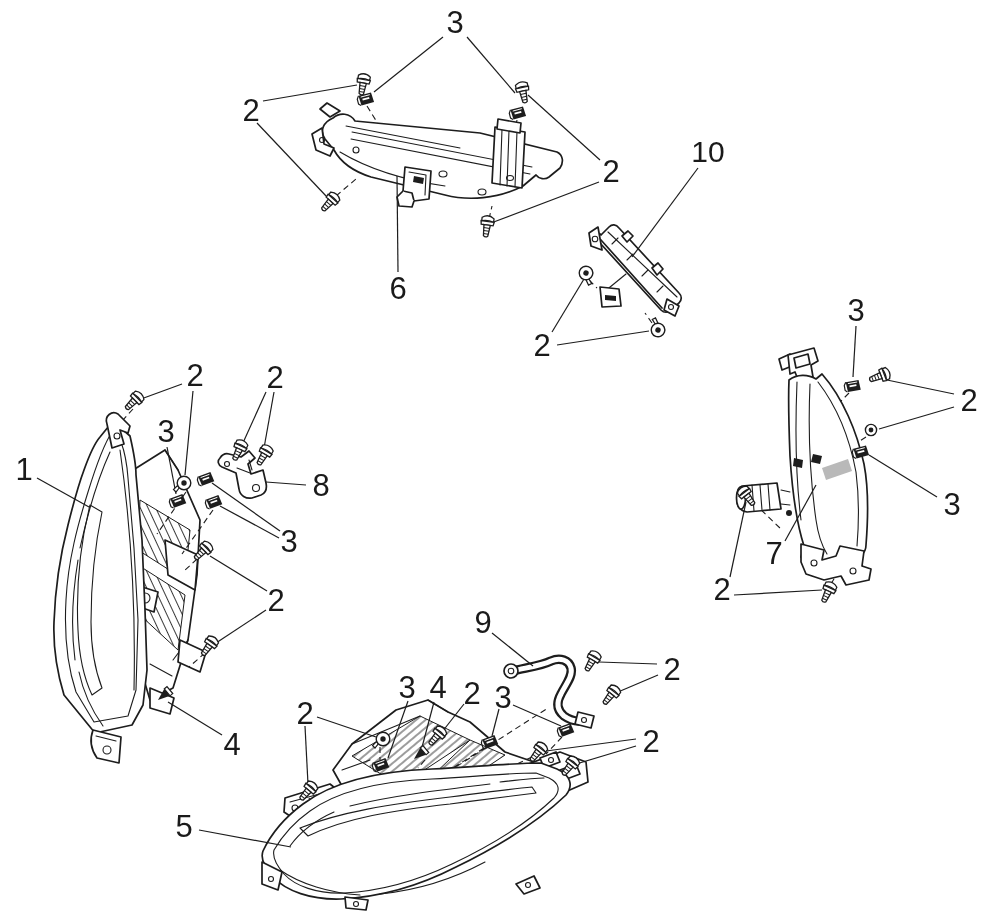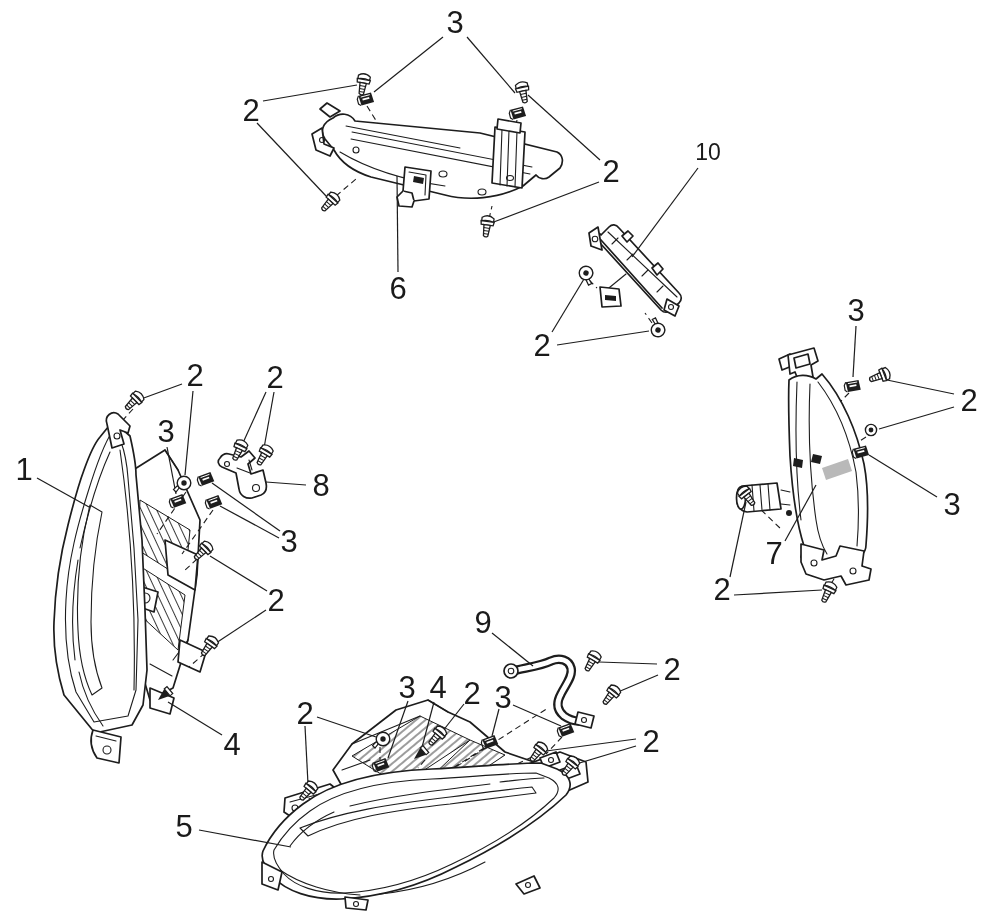--- a/index.html
+++ b/index.html
@@ -291,21 +291,21 @@
         <use href="#sym-screw" xlink:href="#sym-screw" transform="translate(538,752) rotate(38)"></use>
         <use href="#sym-screw" xlink:href="#sym-screw" transform="translate(570,766) rotate(38)"></use>
       </g>
   </svg>
 
   <div id="label-layer">
       <div class="callout-label" style="left: 455px; top: 22px; font-size: 31px;">3</div>
       <div class="callout-label" style="left: 251px; top: 110px; font-size: 31px;">2</div>
       <div class="callout-label" style="left: 611px; top: 171px; font-size: 31px;">2</div>
       <div class="callout-label" style="left: 398px; top: 288px; font-size: 31px;">6</div>
-      <div class="callout-label" style="left: 708px; top: 152px; font-size: 23px;">10</div>
+      <div class="callout-label" style="left: 708px; top: 152px; font-size: 30px;">10</div>
       <div class="callout-label" style="left: 542px; top: 345px; font-size: 31px;">2</div>
       <div class="callout-label" style="left: 856px; top: 310px; font-size: 31px;">3</div>
       <div class="callout-label" style="left: 969px; top: 400px; font-size: 31px;">2</div>
       <div class="callout-label" style="left: 952px; top: 504px; font-size: 31px;">3</div>
       <div class="callout-label" style="left: 774px; top: 553px; font-size: 31px;">7</div>
       <div class="callout-label" style="left: 722px; top: 589px; font-size: 31px;">2</div>
       <div class="callout-label" style="left: 24px; top: 469px; font-size: 31px;">1</div>
       <div class="callout-label" style="left: 195px; top: 375px; font-size: 31px;">2</div>
       <div class="callout-label" style="left: 166px; top: 431px; font-size: 31px;">3</div>
       <div class="callout-label" style="left: 275px; top: 377px; font-size: 31px;">2</div>

